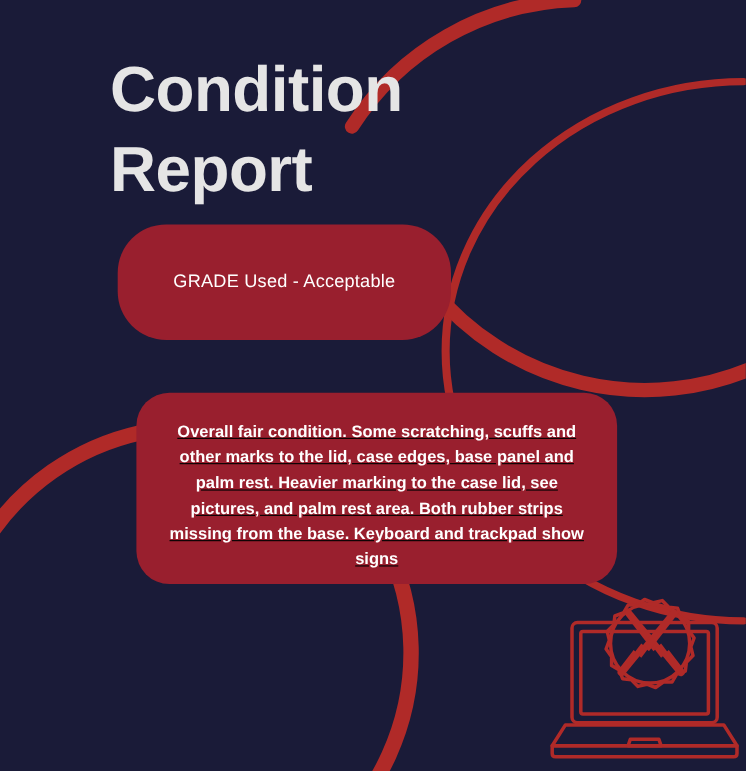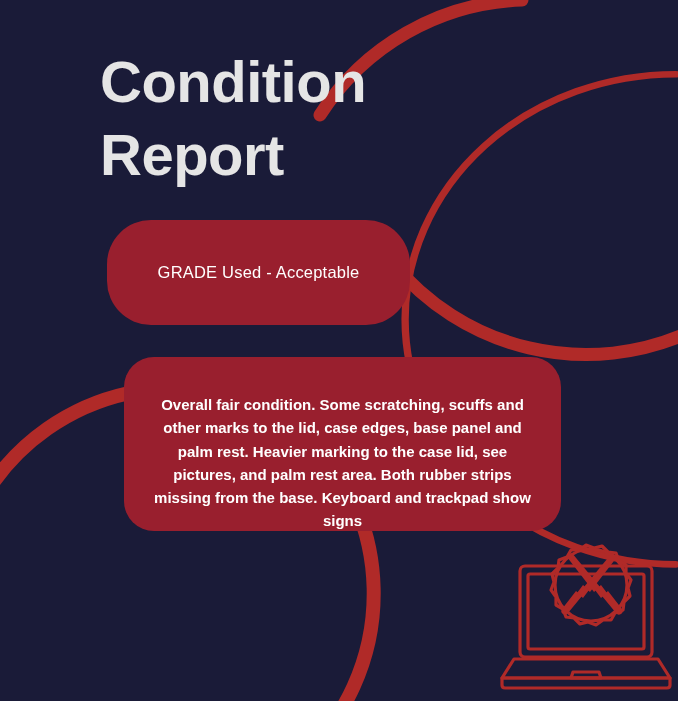--- a/index.html
+++ b/index.html
@@ -40,21 +40,21 @@
     font-size: 58px;
     line-height: 1.25;
     font-weight: bold;
     letter-spacing: -0.5px;
     white-space: pre-line;
   }
   
   .grade-badge {
     position: absolute;
     left: 107px;
-    top: 220px;
+    top: 204px;
     width: 303px;
     height: 105px;
     background: #991f2e;
     border-radius: 44px;
     display: flex;
     align-items: center;
     justify-content: center;
     box-sizing: border-box;
   }
   .grade-text {
@@ -67,24 +67,25 @@
   
   .desc-card {
     position: absolute;
     left: 124px;
     top: 357px;
     width: 437px;
     height: 174px;
     background: #991f2e;
     border-radius: 30px;
     box-sizing: border-box;
-    padding: 36px 24px;
+    padding: 24px 24px;
     display: flex;
     align-items: flex-start;
     justify-content: center;
+    text-decoration: underline;
   }
   .desc-text {
     color: #ffffff;
     font-size: 15px;
     line-height: 1.55;
     font-weight: 600;
     text-align: center;
     width: 100%;
   }
   

